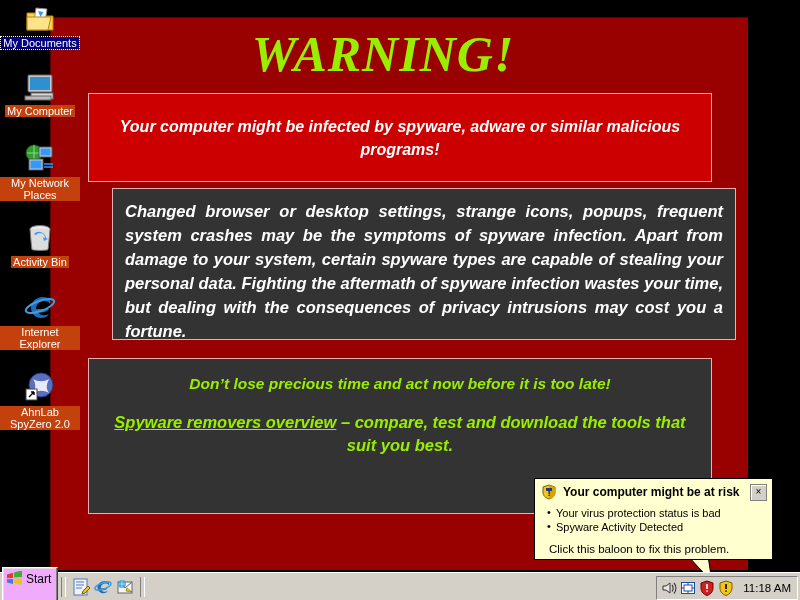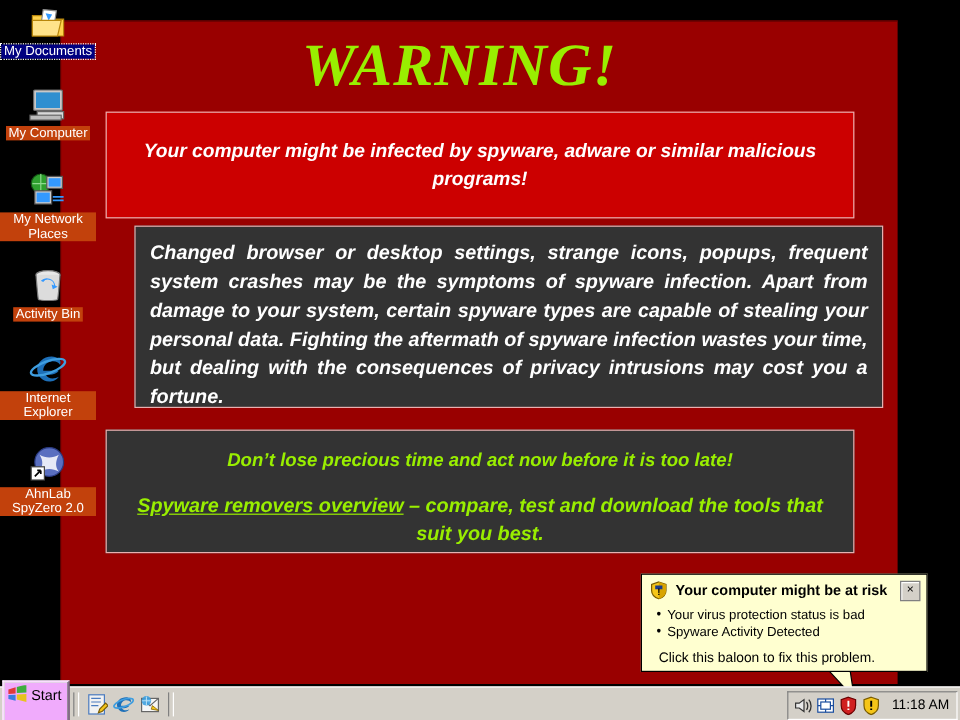--- a/index.html
+++ b/index.html
@@ -110,21 +110,21 @@
     font-weight: bold;
     font-style: italic;
     font-size: 16.5px;
     line-height: 24px;
     text-align: justify;
     text-justify: inter-word;
   }
   #block-cta {
     position: absolute;
     left: 88px; top: 358px;
-    width: 624px; height: 103px;
+    width: 624px; height: 156px;
     background: #333333;
     border: 1px solid #e8b0b0;
     box-sizing: border-box;
     z-index: 10;
     padding: 14px 16px;
     text-align: center;
   }
   #block-cta .line1 {
     color: #99ee00;
     font-weight: bold;

